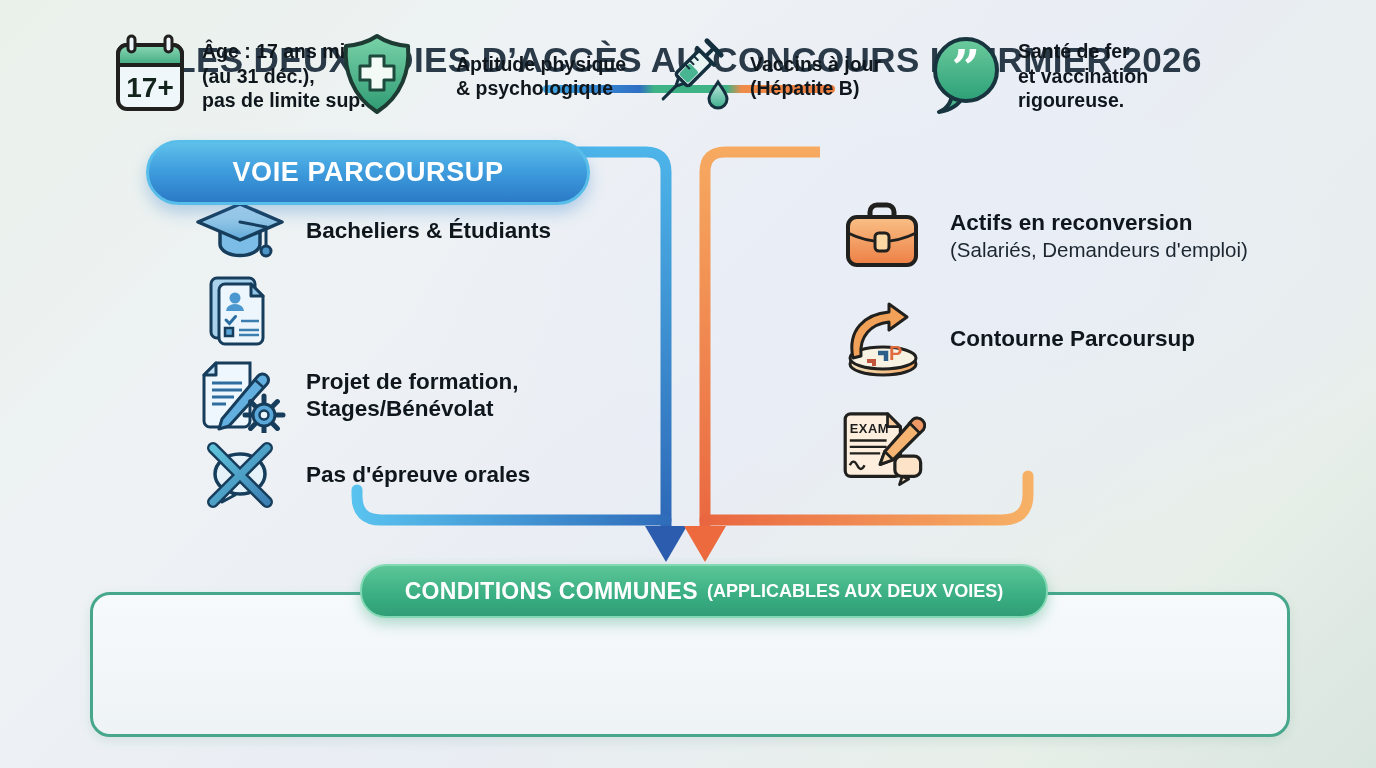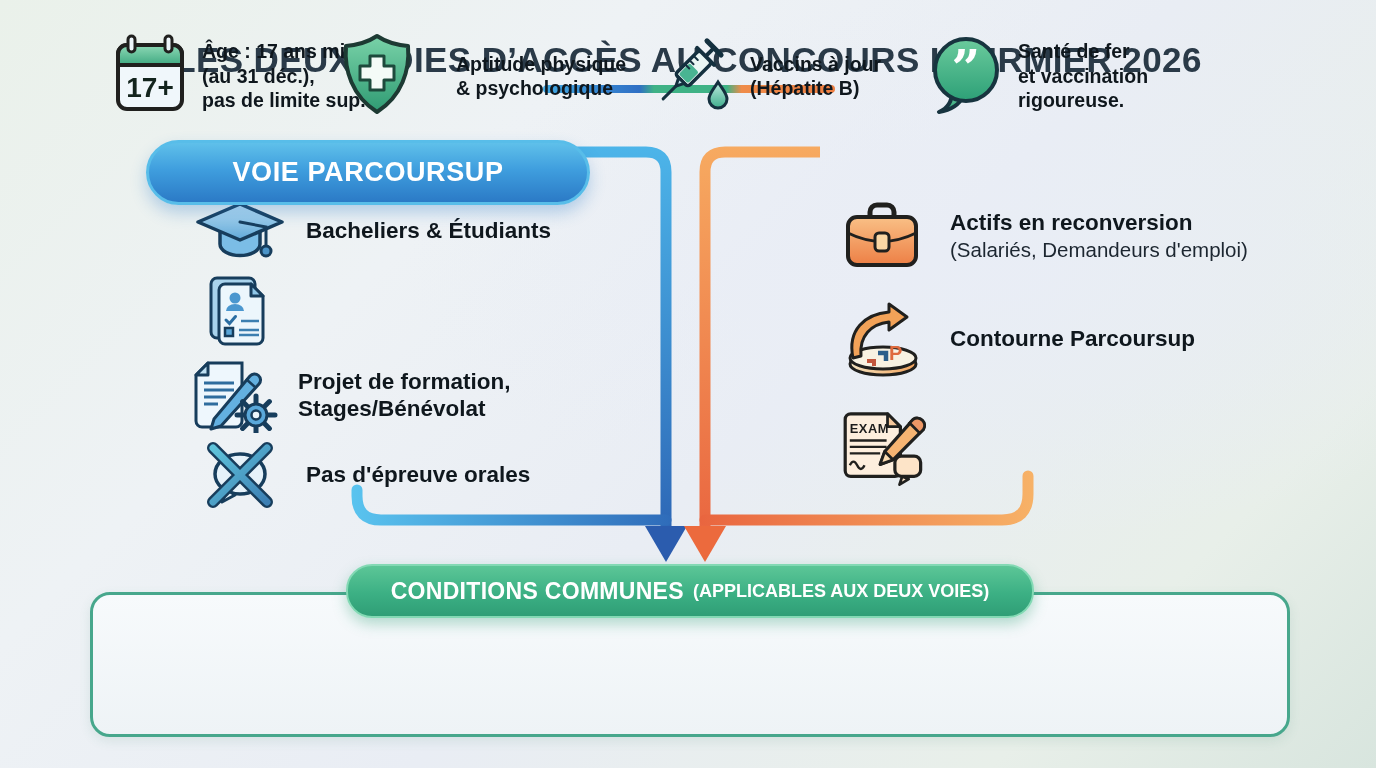--- a/index.html
+++ b/index.html
@@ -17,21 +17,21 @@
     color:#fff;font-weight:700;text-align:center;z-index:3;}
   .pill-blue{left:146px;top:122px;width:438px;height:59px;border-radius:34px;
     background:linear-gradient(180deg,#5fc0ea 0%,#3f9ede 45%,#2b7ac6 100%);
     border:3px solid #58bde9;box-shadow:0 8px 16px rgba(43,122,198,.30);
     font-size:27px;letter-spacing:.6px;margin-top:18px;}
   .pill-orange{left:806px;top:120px;width:434px;height:62px;border-radius:34px;
     background:linear-gradient(180deg,#f8b071 0%,#f19254 55%,#ec7c41 100%);
     border:3px solid #f5ad70;box-shadow:0 8px 16px rgba(236,124,65,.30);}
   .pill-orange .l1{font-size:26px;line-height:1.05;letter-spacing:.5px;}
   .pill-orange .l2{font-size:15.5px;letter-spacing:.3px;}
-  .pill-green{left:346px;top:564px;width:684px;height:50px;border-radius:26px;flex-direction:row;gap:9px;
+  .pill-green{left:360px;top:564px;width:684px;height:50px;border-radius:26px;flex-direction:row;gap:9px;
     background:linear-gradient(180deg,#5cc697 0%,#3cb084 55%,#2f9e76 100%);
     border:2px solid #83d9b4;box-shadow:0 6px 14px rgba(47,158,118,.35);z-index:4;text-align:right;}
   .pill-green .g1{font-size:23px;letter-spacing:.3px;}
   .pill-green .g2{font-size:18px;}
   .row{position:absolute;display:flex;align-items:center;gap:16px;z-index:2;}
   .slot{width:100px;display:flex;justify-content:center;align-items:center;flex:none;}
   .slot-r{width:92px;}
   .txt{font-size:22.5px;font-weight:700;color:#0f171d;line-height:1.22;white-space:pre-line;}
   .sub{font-size:20.5px;font-weight:400;color:#1c2630;line-height:1.25;}
   .box{position:absolute;left:90px;top:592px;width:1194px;height:139px;z-index:1;
@@ -106,21 +106,21 @@
         <path d="M46 14 l12 12 h-12 z" fill="#8ec6e8" stroke="#173d5c" stroke-width="3" stroke-linejoin="round"></path>
         <circle cx="30" cy="28" r="5.5" fill="#4b97cf"></circle>
         <path d="M21 41 a9 7 0 0 1 18 0 z" fill="#4b97cf"></path>
         <path d="M21 50 l3.5 3.5 6 -7" stroke="#2a6da2" stroke-width="3" fill="none" stroke-linecap="round"></path>
         <rect x="20" y="58" width="8" height="8" fill="#5aa6d8" stroke="#173d5c" stroke-width="2.5"></rect>
         <path d="M36 51 h18 M34 60 h20 M34 65 h20" stroke="#3b7eb0" stroke-width="2.5"></path>
       </svg>
     </span>
   </div>
 
-  <div class="row" style="left:182px;top:357px;">
+  <div class="row" style="left:190px;top:357px;">
     <span class="slot">
       <svg width="92" height="76" viewBox="0 0 92 76">
         <path d="M22 6 H56 V64 a6 6 0 0 1 -6 6 H16 a6 6 0 0 1 -6 -6 V18 Z" fill="#eef7fd" stroke="#173d5c" stroke-width="3"></path>
         <path d="M22 6 L10 18 h12 z" fill="#bfe0f2" stroke="#173d5c" stroke-width="3" stroke-linejoin="round"></path>
         <path d="M18 26 h30 M18 33 h30 M18 40 h22 M18 47 h14" stroke="#2f6d9e" stroke-width="2.8"></path>
         <path d="M28 62 l-3 10 10 -3 38 -42 a6 6 0 0 0 -.5 -8.5 a6 6 0 0 0 -8.5 .5 Z" fill="#63b0e0" stroke="#173d5c" stroke-width="3" stroke-linejoin="round"></path>
         <path d="M60 22 l9 8" stroke="#173d5c" stroke-width="2.5"></path>
         <g stroke="#173d5c">
           <path d="M70 45 v-6 M70 71 v6 M57 58 h-6 M83 58 h6 M60.8 48.8 l-4.2 -4.2 M79.2 67.2 l4.2 4.2 M79.2 48.8 l4.2 -4.2 M60.8 67.2 l-4.2 4.2" stroke-width="5" stroke-linecap="round"></path>
           <circle cx="70" cy="58" r="11" fill="#5aa8da" stroke-width="3"></circle>

